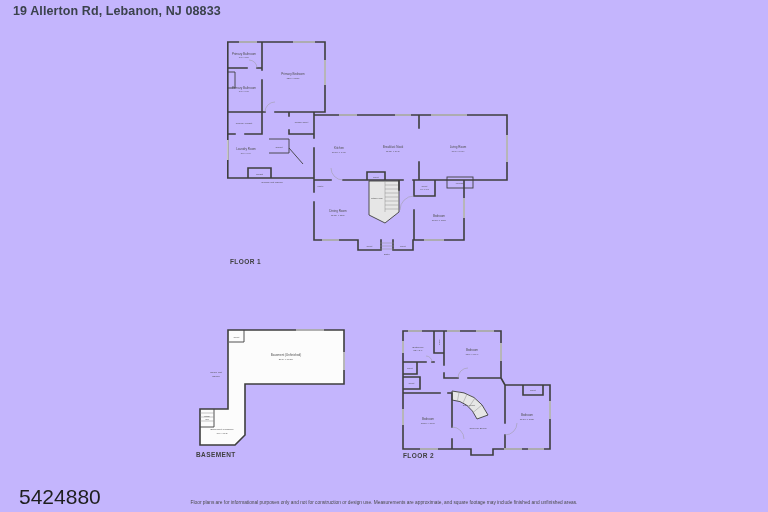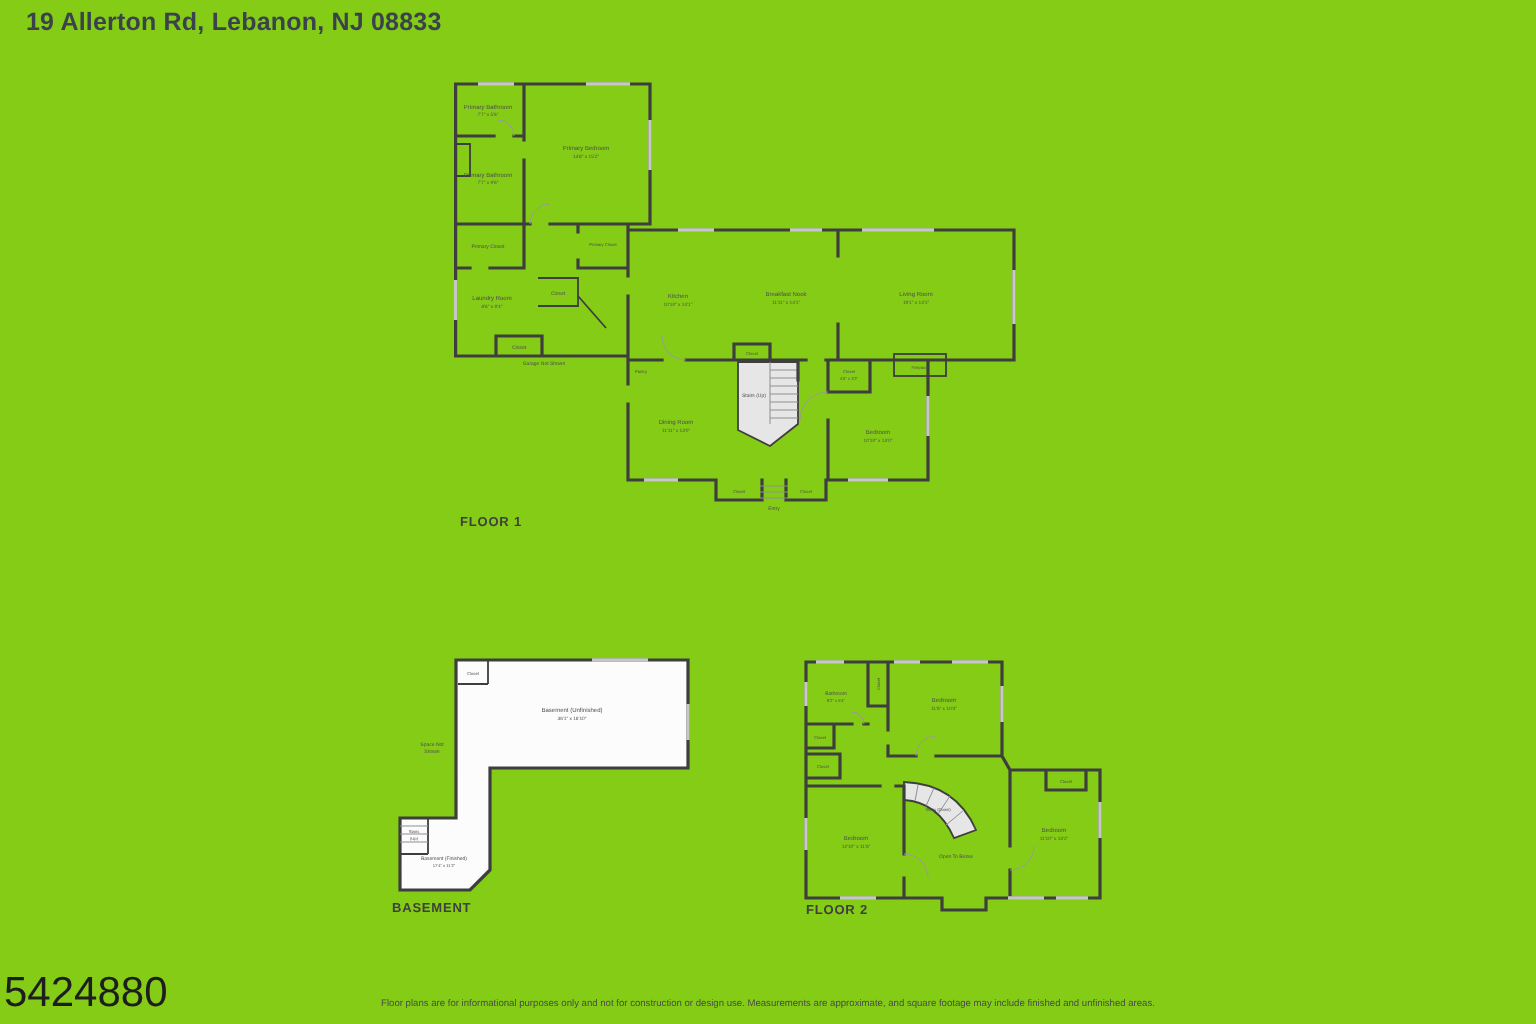--- a/index.html
+++ b/index.html
@@ -1,20 +1,20 @@
 <!DOCTYPE html>
 <html><head>
 <meta charset="utf-8">
 <style>
   html,body{margin:0;padding:0;background:#fff;}
-  .stage{position:relative;width:768px;height:512px;background:#84cc16;overflow:hidden;
+  .stage{position:relative;width:768px;height:512px;background:#c4b5fd;overflow:hidden;
          font-family:"Liberation Sans",sans-serif;}
   .title{position:absolute;left:13px;top:4px;font-size:12.5px;font-weight:700;color:#3b424c;letter-spacing:.1px;}
   .floor-label{position:absolute;font-size:6.5px;font-weight:700;color:#3f3f3f;letter-spacing:.4px;}
-  .listing{position:absolute;left:2px;top:485px;font-size:21px;font-weight:400;color:#1e1e1e;}
+  .listing{position:absolute;left:19px;top:485px;font-size:21px;font-weight:400;color:#1e1e1e;}
   .disclaimer{position:absolute;left:0;top:500px;width:768px;text-align:center;font-size:4.8px;color:#4a4a4a;}
   svg{position:absolute;overflow:visible;}
   svg text{font-family:"Liberation Sans",sans-serif;fill:#4f4f4f;text-anchor:middle;}
   .rn{font-size:3px;}   
   .rd{font-size:2.4px;} 
   .rs{font-size:2.5px;} 
   .rt{font-size:2.1px;} 
   .w{stroke:#3e3e3e;stroke-width:1.6;fill:none;stroke-linecap:square;}
   .wf{stroke:#3e3e3e;stroke-width:1.6;fill:#fcfcfc;stroke-linecap:square;}
   .w2{stroke:#3e3e3e;stroke-width:0.9;fill:none;}

